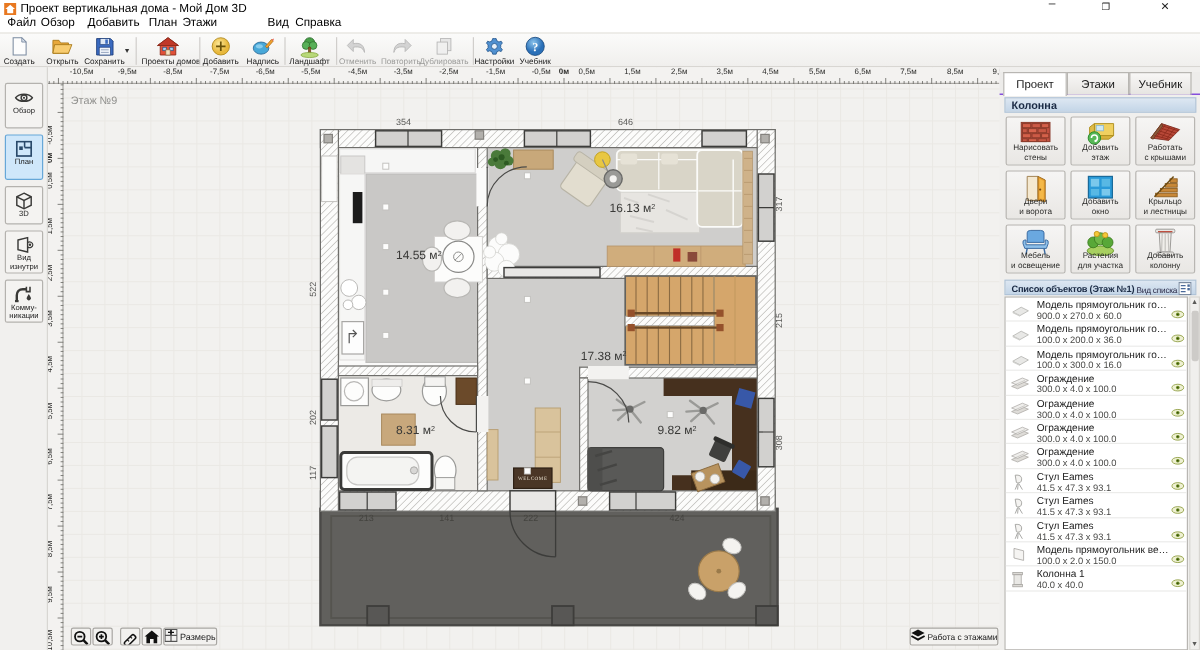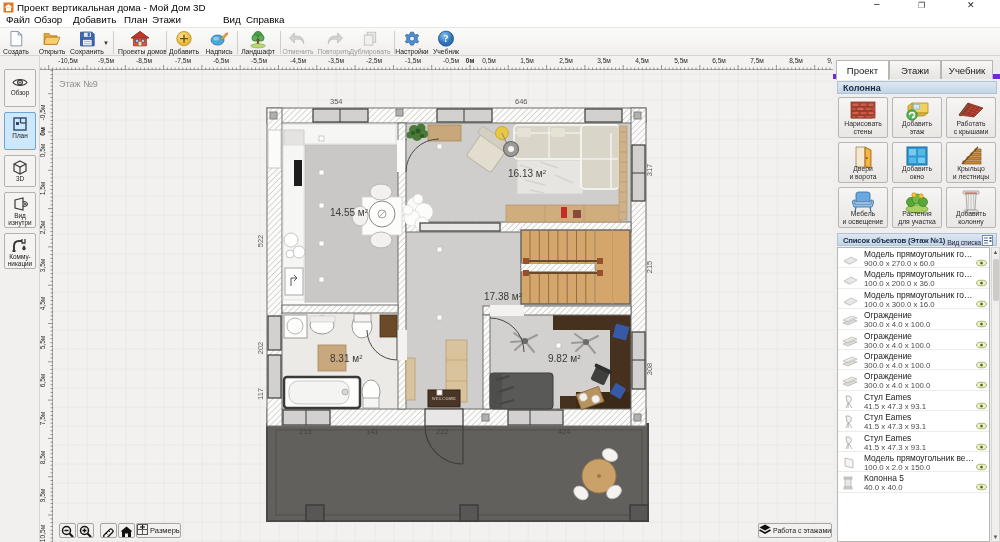--- a/index.html
+++ b/index.html
@@ -27,21 +27,21 @@
   background-position: 8.7px 18.55px;
   overflow:hidden; }
 #hruler { position:absolute; left:0px; top:0px; width:793px; height:14px; background:#f3f2f0; border-bottom:1px solid #a8a6a2; }
 .hl { position:absolute; top:1px; width:28px; text-align:center; font-size:6.6px; color:#2a2a28; }
 #vruler { position:absolute; left:0px; top:14px; width:13px; height:472px; background:#f3f2f0; border-right:1px solid #a8a6a2; }
 .vl { position:absolute; left:-11px; width:28px; height:9px; text-align:center; font-size:6.6px; color:#2a2a28; transform:rotate(-90deg); transform-origin:center; }
 #floorlabel { position:absolute; left:19px; top:23px; font-size:9px; color:#90908e; }
 #plan { position:absolute; left:0; top:0; }
 .cbtn { position:absolute; background:#f2f1ef; border:1px solid #a8a6a2; border-radius:2px; text-align:center; color:#1a1a1a; white-space:nowrap; overflow:hidden; }
 #rightpanel { position:absolute; left:833px; top:56px; width:167px; height:486px; background:#f0efed; }
-#tabs { position:absolute; left:0; top:4px; width:167px; height:19px; border-bottom:5px solid #6d28d9; background:#edecea; }
+#tabs { position:absolute; left:0; top:4px; width:167px; height:19px; border-bottom:1px solid #6d28d9; background:#edecea; }
 .tab { position:absolute; top:0px; height:19px; font-size:9.5px; color:#1a1a1a; text-align:center; line-height:19px; border:1px solid #b8b6b2; border-bottom:none; background:linear-gradient(#f8f7f6,#e6e4e1); }
 .tab.active { background:#fff; height:20px; z-index:2; }
 .phead { position:absolute; left:4px; width:160px; height:13px; background:linear-gradient(#dde7f2,#c3d5e7); border:1px solid #afc3d8; font-size:9px; font-weight:bold; color:#1a2a44; padding-left:5px; line-height:13px; }
 .dbtn { position:absolute; width:50px; height:41px; background:linear-gradient(#f6f5f4,#e9e7e4); border:1px solid #b8b6b2; border-radius:2px; text-align:center; }
 .dbi { height:22px; padding-top:2px; }
 .dbl { font-size:6.8px; color:#2a2a28; line-height:1.2; }
 #dgrid { position:absolute; left:0px; top:41px; width:167px; height:135px; }
 #objlist { position:absolute; left:4px; top:191px; width:153px; height:295px; background:#fff; border:1px solid #b8b6b2; overflow:hidden; }
 .lrow { position:relative; height:20.4px; border-bottom:1px solid #ececea; }
 .lic { position:absolute; left:4px; top:4px; width:18px; }
@@ -1201,21 +1201,21 @@
             <circle cx="5.5" cy="4" r="0.6" fill="#2a3a0a"></circle>
           </svg></div>
 </div>
 <div class="lrow">
   <div class="lic"><svg width="12" height="14" viewBox="0 0 12 14">
             <rect x="2" y="1" width="8" height="2" fill="#dcdad6" stroke="#a09e9a" stroke-width="0.6"></rect>
             <rect x="3" y="3" width="6" height="8" fill="#e9e8e5" stroke="#a09e9a" stroke-width="0.6"></rect>
             <rect x="2" y="11" width="8" height="2" fill="#dcdad6" stroke="#a09e9a" stroke-width="0.6"></rect>
           </svg></div>
   <div class="ltx">
-          <div class="lt1">Колонна 5</div>
+          <div class="lt1">Колонна 1</div>
           <div class="lt2">40.0 x 40.0</div>
         </div>
   <div class="ley"><svg width="11" height="8" viewBox="0 0 11 8">
             <ellipse cx="5.5" cy="4" rx="5" ry="2.8" fill="#eef0d2" stroke="#8a9a3a" stroke-width="0.7"></ellipse>
             <circle cx="5.5" cy="4" r="1.5" fill="#6a8a20"></circle>
             <circle cx="5.5" cy="4" r="0.6" fill="#2a3a0a"></circle>
           </svg></div>
 </div>
   </div>
   <div id="lscroll">

